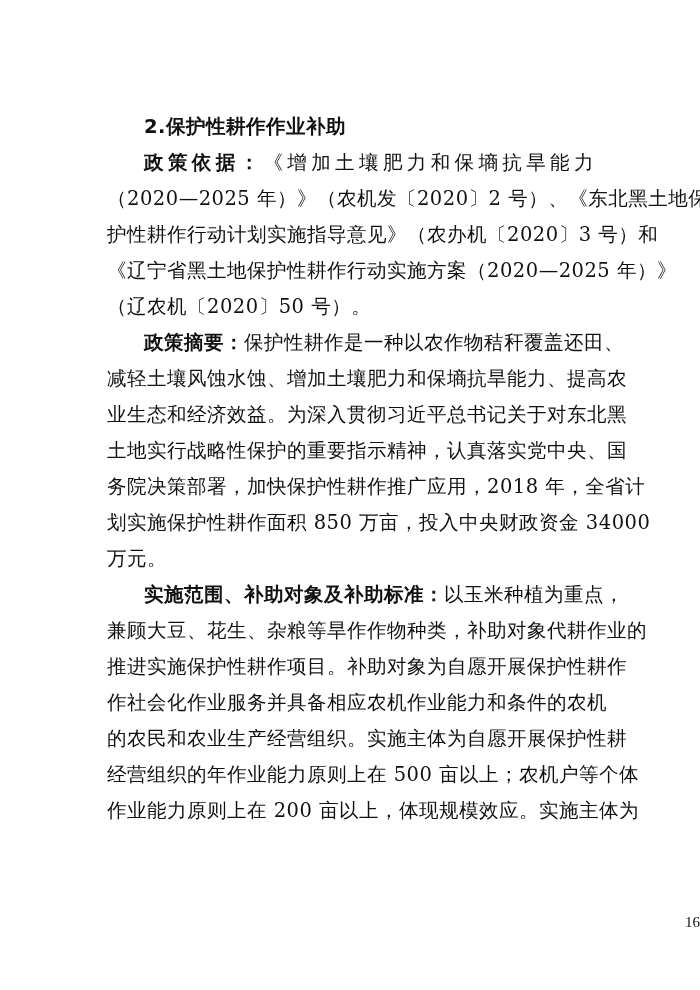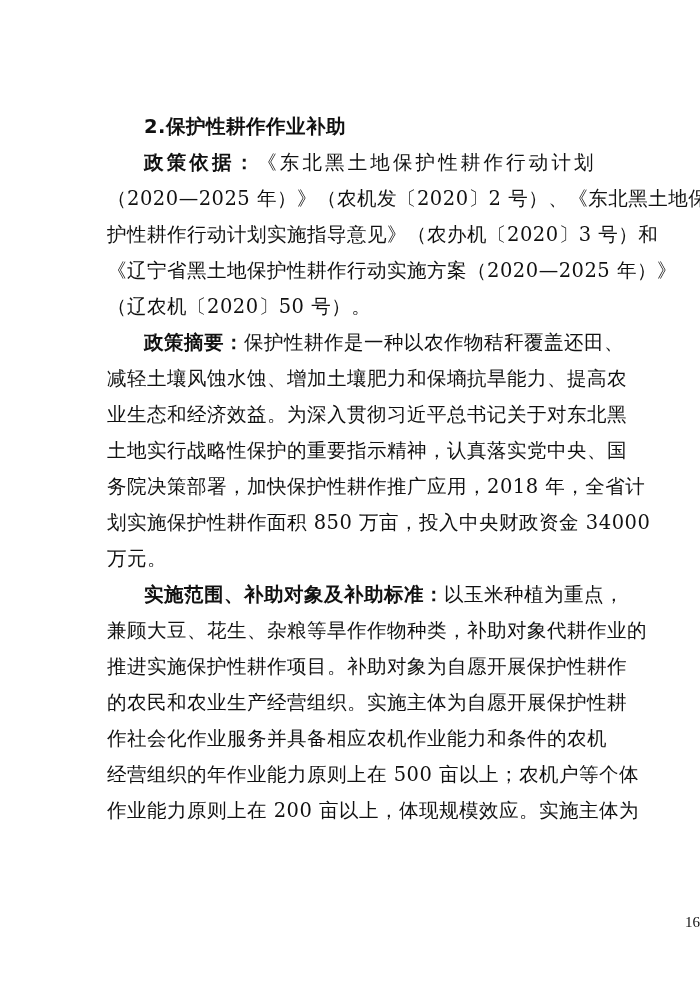--- a/index.html
+++ b/index.html
@@ -14,36 +14,36 @@
   .title { text-align-last: left; }
   .pagenum { position: absolute; top: 914px; left: 0; width: 700px; text-align: right;
              font-size: 15px; font-family: "Liberation Serif", serif; }
 </style>
 </head>
 <body>
 
 <div class="page">
   <div class="line indent title bold">2.保护性耕作作业补助</div>
 
-  <div class="line indent"><span class="bold">政策依据：</span><span>《东北黑土地保护性耕作行动计划</span></div>
+  <div class="line indent"><span class="bold">政策依据：</span><span>《增加土壤肥力和保墒抗旱能力</span></div>
   <div class="line">（2020—2025 年）》（农机发〔2020〕2 号）、《东北黑土地保</div>
   <div class="line">护性耕作行动计划实施指导意见》（农办机〔2020〕3 号）和</div>
   <div class="line">《辽宁省黑土地保护性耕作行动实施方案（2020—2025 年）》</div>
   <div class="line last">（辽农机〔2020〕50 号）。</div>
 
   <div class="line indent"><span class="bold">政策摘要：</span><span>保护性耕作是一种以农作物秸秆覆盖还田、</span></div>
   <div class="line">减轻土壤风蚀水蚀、增加土壤肥力和保墒抗旱能力、提高农</div>
   <div class="line">业生态和经济效益。为深入贯彻习近平总书记关于对东北黑</div>
   <div class="line">土地实行战略性保护的重要指示精神，认真落实党中央、国</div>
   <div class="line">务院决策部署，加快保护性耕作推广应用，2018 年，全省计</div>
   <div class="line">划实施保护性耕作面积 850 万亩，投入中央财政资金 34000</div>
   <div class="line last">万元。</div>
 
   <div class="line indent"><span class="bold">实施范围、补助对象及补助标准：</span><span>以玉米种植为重点，</span></div>
   <div class="line">兼顾大豆、花生、杂粮等旱作作物种类，补助对象代耕作业的</div>
   <div class="line">推进实施保护性耕作项目。补助对象为自愿开展保护性耕作</div>
+  <div class="line">作社会化作业服务并具备相应农机作业能力和条件的农机</div>
   <div class="line">的农民和农业生产经营组织。实施主体为自愿开展保护性耕</div>
-  <div class="line">作社会化作业服务并具备相应农机作业能力和条件的农机</div>
   <div class="line">经营组织的年作业能力原则上在 500 亩以上；农机户等个体</div>
   <div class="line">作业能力原则上在 200 亩以上，体现规模效应。实施主体为</div>
 </div>
 
 <div class="pagenum">16</div>
 
 </body></html>

